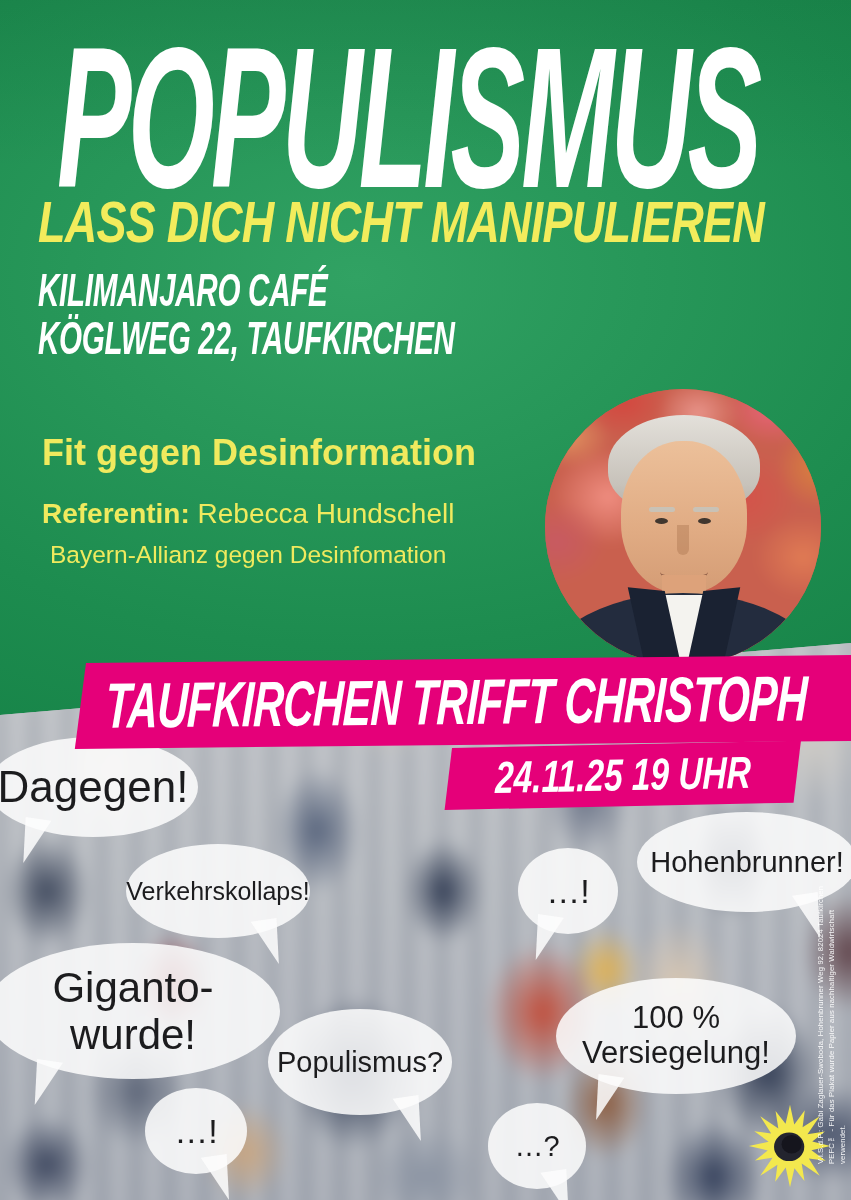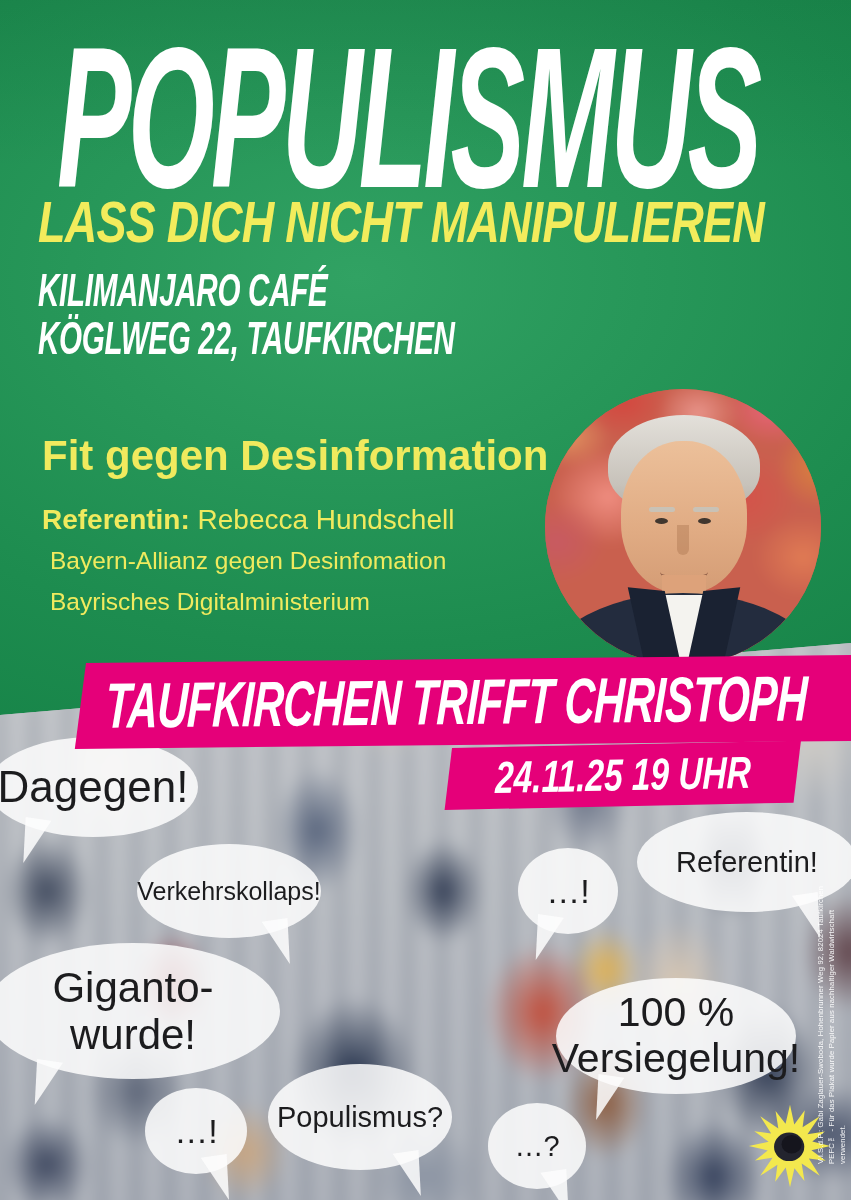--- a/index.html
+++ b/index.html
@@ -29,21 +29,21 @@
     transform:scaleX(0.79); transform-origin:0 0;
   }
   .venue {
     position:absolute; left:38px; top:266px; z-index:2;
     color:#ffffff; font-style:italic; font-weight:800;
     font-size:47px; line-height:48px; letter-spacing:-0.5px; white-space:nowrap;
     transform:scaleX(0.63); transform-origin:0 0;
   }
   
   .info { position:absolute; left:42px; top:432px; z-index:2; color:#f0ea5e; }
-  .info-heading { font-size:42px; font-weight:700; margin:0 0 24px 0; }
+  .info-heading { font-size:36px; font-weight:700; margin:0 0 24px 0; }
   .info-ref { font-size:28px; margin:11px 0 8px 0; }
   .info-ref b { font-weight:700; }
   .info-org { font-size:24.5px; line-height:33px; margin:8px; }
   
   .portrait {
     position:absolute; left:545px; top:389px; width:276px; height:276px;
     border-radius:50%; overflow:hidden; z-index:2; background:#c9604e;
   }
   .portrait .leaves {
     position:absolute; inset:-12px; filter:blur(4px);
@@ -154,29 +154,29 @@
     color:#1c1c1e;
   }
   .bubble-text { white-space:pre-line; line-height:1.12; }
   .bubble::after {
     content:""; position:absolute; width:34px; height:46px;
     background:rgba(253,253,253,0.86);
   }
   .tail-left::after  { left:16%; bottom:-26px; clip-path:polygon(5% 100%, 12% 0, 88% 8%); }
   .tail-right::after { right:16%; bottom:-26px; clip-path:polygon(95% 100%, 12% 8%, 88% 0); }
   .b1  { left:-12px; top:737px;  width:210px; height:100px; font-size:44px; }
-  .b2  { left:137px; top:844px;  width:184px; height:94px;  font-size:25px; }
+  .b2  { left:126px; top:844px;  width:184px; height:94px;  font-size:25px; }
   .b3  { left:318px; top:790px;  width:176px; height:116px; font-size:36px; }
   .b4  { left:518px; top:848px;  width:100px; height:86px;  font-size:34px; }
   .b5  { left:637px; top:812px;  width:220px; height:100px; font-size:29px; }
   .b6  { left:-14px; top:943px;  width:294px; height:136px; font-size:42px; }
   .b7  { left:358px; top:947px;  width:186px; height:100px; font-size:42px; }
-  .b8  { left:556px; top:978px;  width:240px; height:116px; font-size:41px; }
+  .b8  { left:556px; top:978px;  width:240px; height:116px; font-size:31px; }
   .b9  { left:145px; top:1088px; width:102px; height:86px;  font-size:34px; }
-  .b10 { left:268px; top:1064px; width:184px; height:106px; font-size:29px; }
+  .b10 { left:268px; top:1009px; width:184px; height:106px; font-size:29px; }
   .b11 { left:488px; top:1103px; width:98px;  height:86px;  font-size:29px; }
   
   .sunflower { position:absolute; left:748px; top:1104px; width:84px; height:84px; z-index:4; }
   
   .imprint {
     position:absolute; right:3px; bottom:36px; z-index:4;
     writing-mode:vertical-rl; transform:rotate(180deg);
     color:rgba(255,255,255,0.92); font-size:7.6px; line-height:11px;
     letter-spacing:0.2px; max-height:290px;
   }
@@ -196,21 +196,20 @@
   <div class="subhead">LASS DICH NICHT MANIPULIEREN</div>
   <div class="venue">
     <div>KILIMANJARO CAFÉ</div>
     <div>KÖGLWEG 22, TAUFKIRCHEN</div>
   </div>
 
   <div class="info">
     <p class="info-heading">Fit gegen Desinformation</p>
     <p class="info-ref"><b>Referentin:</b><span> Rebecca Hundschell</span></p>
     <p class="info-org">Bayern-Allianz gegen Desinfomation</p>
-    <p class="info-org">Bayrisches Digitalministerium</p>
   </div>
 
   <div class="portrait">
     <div class="leaves"></div>
     <div>
       <div class="hair"></div>
       <div class="face"></div>
       <div class="brow l"></div>
       <div class="brow r"></div>
       <div class="eye l"></div>
@@ -235,21 +234,21 @@
   <div class="bubble b1 tail-left">
       <span class="bubble-text">Dagegen!</span>
     </div>
   <div class="bubble b2 tail-right">
       <span class="bubble-text">Verkehrskollaps!</span>
     </div>
   <div class="bubble b4 tail-left">
       <span class="bubble-text">…!</span>
     </div>
   <div class="bubble b5 tail-right">
-      <span class="bubble-text">Referentin!</span>
+      <span class="bubble-text">Hohenbrunner!</span>
     </div>
   <div class="bubble b6 tail-left">
       <span class="bubble-text">Giganto-
 wurde!</span>
     </div>
   <div class="bubble b8 tail-left">
       <span class="bubble-text">100 %
 Versiegelung!</span>
     </div>
   <div class="bubble b9 tail-right">

